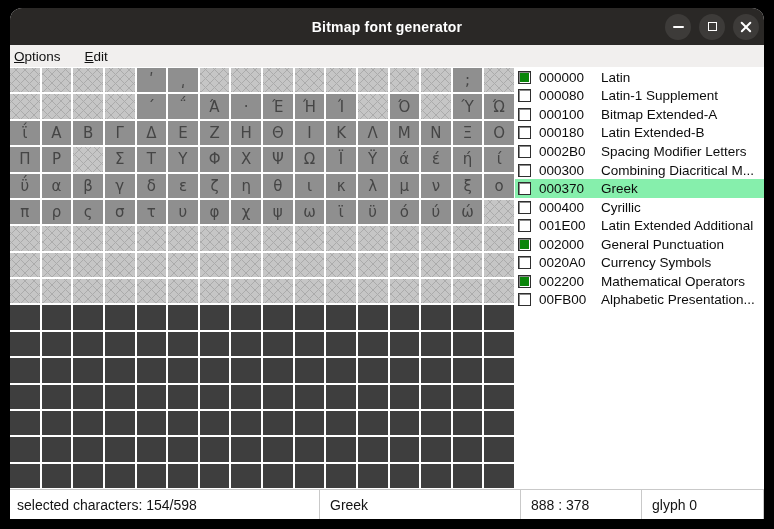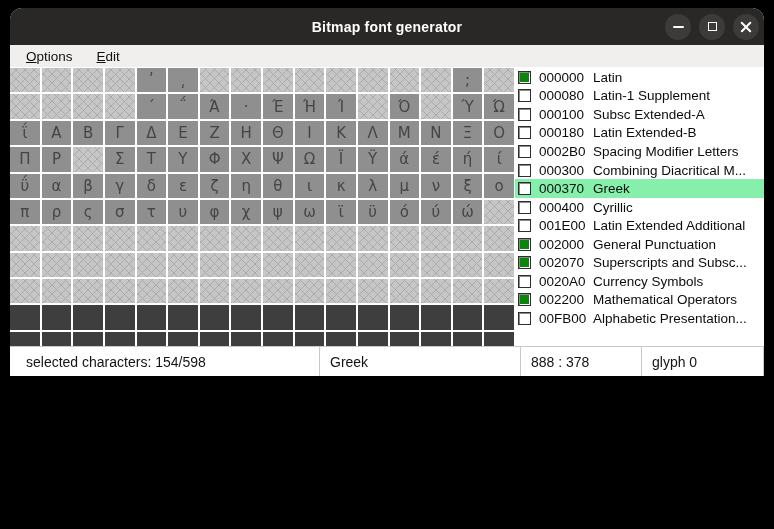--- a/index.html
+++ b/index.html
@@ -4,21 +4,21 @@
 <style>
   * { margin:0; padding:0; box-sizing:border-box; }
   html,body { width:774px; height:529px; }
   body {
     background:#000;
     font-family:"Liberation Sans", sans-serif;
     position:relative;
     overflow:hidden;
   }
   .window {
-    position:absolute; left:10px; top:8px; width:754px; height:368px;
+    position:absolute; left:10px; top:8px; width:754px; height:511px;
     background:#fff;
     border-radius:12px 12px 0 0;
     display:flex; flex-direction:column;
   }
   
   .titlebar {
     height:37px; background:#2a2826; border-radius:12px 12px 0 0;
     display:flex; align-items:center; position:relative; flex:0 0 auto;
   }
   .title {
@@ -35,21 +35,21 @@
   .glyph-x { position:relative; width:12px; height:12px; }
   .glyph-x::before, .glyph-x::after {
     content:""; position:absolute; left:-1px; top:5px; width:14px; height:1.8px;
     background:#fff; border-radius:1px;
   }
   .glyph-x::before { transform:rotate(45deg); }
   .glyph-x::after { transform:rotate(-45deg); }
   
   .menubar {
     height:22px; background:#f1efee; display:flex; align-items:center;
-    padding-left:16px; gap:24px; flex:0 0 auto;
+    padding-left:4px; gap:24px; flex:0 0 auto;
     font-size:13.5px; color:#101010;
   }
   .menu-item { cursor:default; }
   .menu-item .u { text-decoration:underline; }
   
   .main { position:relative; flex:1 1 auto; background:#fff; overflow:hidden; }
   .charmap {
     position:absolute; left:0; top:1px; width:504px; height:420px;
     display:grid;
     grid-template-columns:repeat(16, 1fr);
@@ -81,29 +81,29 @@
   .list-row.selected { background:#86efac; }
   .checkbox {
     width:13px; height:13px; background:#fff;
     border:1px solid #2e2e2e;
     box-shadow:inset 1px 1px 0 #8a8a8a;
     flex:0 0 auto; display:flex; align-items:center; justify-content:center;
   }
   .checkbox .fill { width:9px; height:9px; background:transparent; }
   .checkbox.checked .fill { background:#0a860a; }
   .block-code { margin-left:8px; width:50px; flex:0 0 auto; }
-  .block-name { margin-left:4px; }
+  .block-name { margin-left:12px; }
   
   .statusbar {
     height:30px; background:#fff; border-top:1px solid #c9c9c9;
     display:flex; align-items:stretch; flex:0 0 auto;
     font-size:14px; color:#141414;
   }
   .status-pane { display:flex; align-items:center; border-right:1px solid #c9c9c9; padding-left:10px; }
-  .pane-1 { width:310px; padding-left:16px; }
+  .pane-1 { width:310px; padding-left:7px; }
   .pane-2 { width:201px; }
   .pane-3 { width:121px; }
   .pane-4 { flex:1 1 auto; }
 </style>
 </head>
 <body>
 
 <div class="window">
 
   <div class="titlebar">
@@ -398,21 +398,21 @@
             <div class="fill"></div>
           </div>
           <span class="block-code">000080</span>
           <span class="block-name">Latin-1 Supplement</span>
         </div>
         <div class="list-row">
           <div class="checkbox">
             <div class="fill"></div>
           </div>
           <span class="block-code">000100</span>
-          <span class="block-name">Subsc Extended-A</span>
+          <span class="block-name">Bitmap Extended-A</span>
         </div>
         <div class="list-row">
           <div class="checkbox">
             <div class="fill"></div>
           </div>
           <span class="block-code">000180</span>
           <span class="block-name">Latin Extended-B</span>
         </div>
         <div class="list-row">
           <div class="checkbox">
@@ -448,27 +448,20 @@
           </div>
           <span class="block-code">001E00</span>
           <span class="block-name">Latin Extended Additional</span>
         </div>
         <div class="list-row">
           <div class="checkbox checked">
             <div class="fill"></div>
           </div>
           <span class="block-code">002000</span>
           <span class="block-name">General Punctuation</span>
-        </div>
-        <div class="list-row">
-          <div class="checkbox checked">
-            <div class="fill"></div>
-          </div>
-          <span class="block-code">002070</span>
-          <span class="block-name">Superscripts and Subsc...</span>
         </div>
         <div class="list-row">
           <div class="checkbox">
             <div class="fill"></div>
           </div>
           <span class="block-code">0020A0</span>
           <span class="block-name">Currency Symbols</span>
         </div>
         <div class="list-row">
           <div class="checkbox checked">

